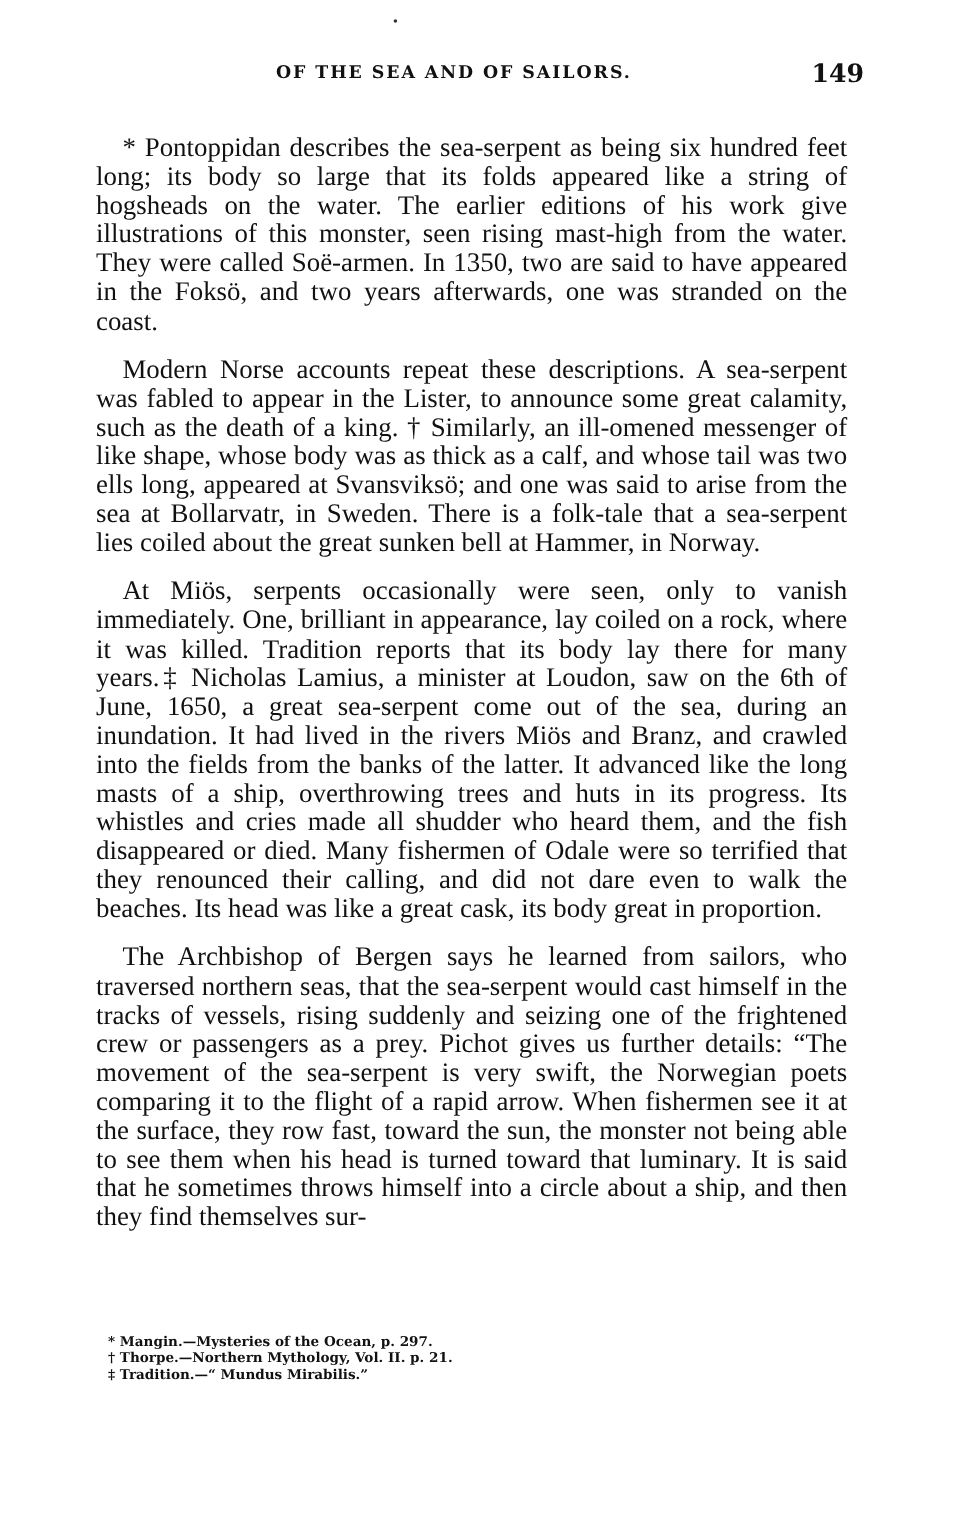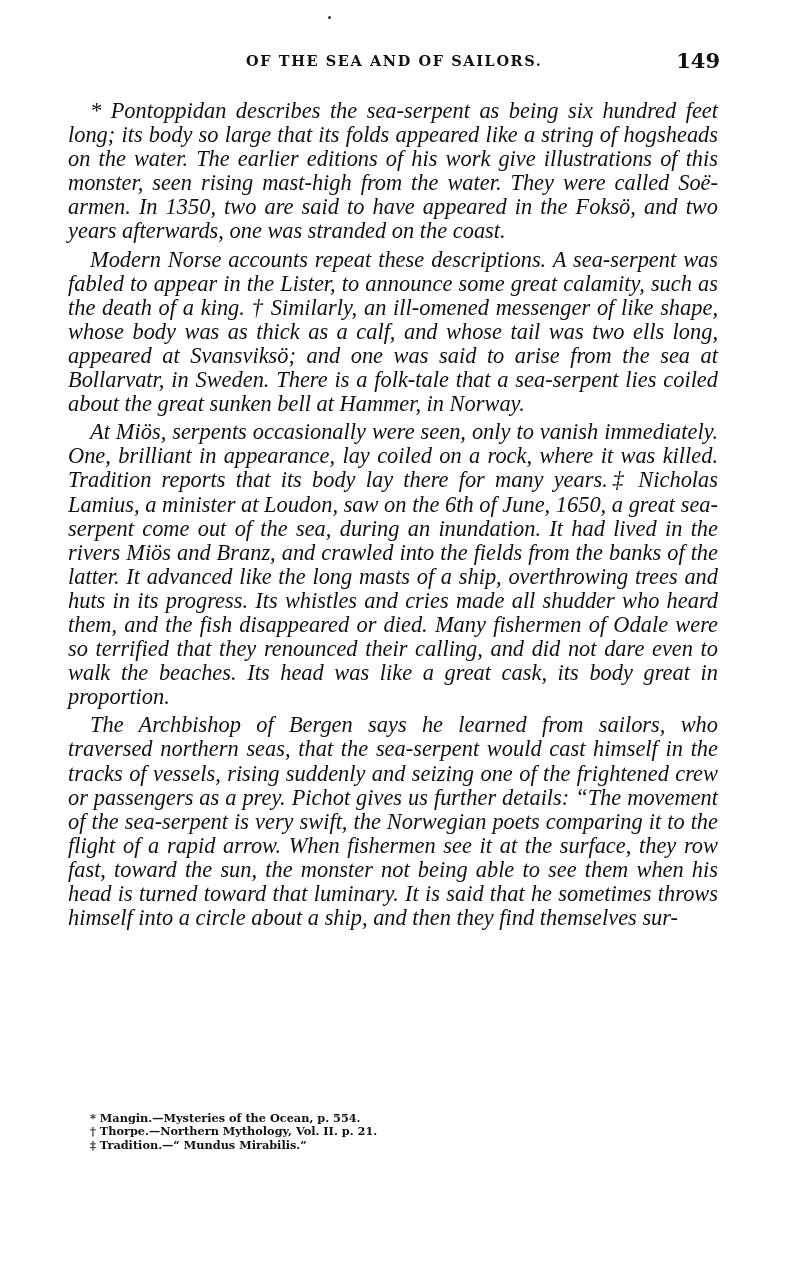--- a/index.html
+++ b/index.html
@@ -1,23 +1,23 @@
 <!DOCTYPE html>
 <html><head>
 <meta charset="utf-8">
 <style>
   html, body { margin:0; padding:0; background:#ffffff; }
   body { width:795px; height:1273px; position:relative; overflow:hidden; color:#111; }
   .page { position:absolute; left:64px; top:0; width:658px; }
   .dot { position:absolute; left:328px; top:16px; width:3px; height:3px; background:#333; border-radius:50%; }
   .running-head { position:absolute; top:50px; left:0; width:658px; height:24px; }
-  .rh-title { position:absolute; left:166px; top:2px; font-family:"DejaVu Serif", serif; font-weight:bold; font-size:14.5px; letter-spacing:1.6px;margin-left:16px; }
+  .rh-title { position:absolute; left:166px; top:2px; font-family:"DejaVu Serif", serif; font-weight:bold; font-size:14.5px; letter-spacing:1.6px; }
   .rh-page { position:absolute; right:2px; top:-2px; font-family:"DejaVu Serif", serif; font-weight:bold; font-size:21px; }
   .body-text { position:absolute; top:95px; left:0; width:658px; font-family:"Liberation Serif", serif; font-size:22.4px; line-height:24.1px; text-align:justify; hyphens:none; }
-  .body-text p { margin:4px; text-indent:22px;font-style:italic; }
+  .body-text p { margin:16px; text-indent:22px; }
   .notes { position:absolute; top:1112px; left:26px; font-family:"DejaVu Serif", serif; font-weight:bold; font-size:11.3px; line-height:13.4px; }
   .notes div { white-space:nowrap; }
 </style>
 </head>
 <body>
 
 <div class="dot"></div>
 
 <div class="page">
   <div class="running-head">
@@ -26,17 +26,17 @@
   </div>
 
   <div class="body-text">
     <p>* Pontoppidan describes the sea-serpent as being six hundred feet long; its body so large that its folds appeared like a string of hogsheads on the water. The earlier editions of his work give illustrations of this monster, seen rising mast-high from the water. They were called Soë-armen. In 1350, two are said to have appeared in the Foksö, and two years afterwards, one was stranded on the coast.</p>
     <p>Modern Norse accounts repeat these descriptions. A sea-serpent was fabled to appear in the Lister, to announce some great calamity, such as the death of a king. † Similarly, an ill-omened messenger of like shape, whose body was as thick as a calf, and whose tail was two ells long, appeared at Svansviksö; and one was said to arise from the sea at Bollarvatr, in Sweden. There is a folk-tale that a sea-serpent lies coiled about the great sunken bell at Hammer, in Norway.</p>
     <p>At Miös, serpents occasionally were seen, only to vanish immediately. One, brilliant in appearance, lay coiled on a rock, where it was killed. Tradition reports that its body lay there for many years.‡ Nicholas Lamius, a minister at Loudon, saw on the 6th of June, 1650, a great sea-serpent come out of the sea, during an inundation. It had lived in the rivers Miös and Branz, and crawled into the fields from the banks of the latter. It advanced like the long masts of a ship, overthrowing trees and huts in its progress. Its whistles and cries made all shudder who heard them, and the fish disappeared or died. Many fishermen of Odale were so terrified that they renounced their calling, and did not dare even to walk the beaches. Its head was like a great cask, its body great in proportion.</p>
     <p>The Archbishop of Bergen says he learned from sailors, who traversed northern seas, that the sea-serpent would cast himself in the tracks of vessels, rising suddenly and seizing one of the frightened crew or passengers as a prey. Pichot gives us further details: “The movement of the sea-serpent is very swift, the Norwegian poets comparing it to the flight of a rapid arrow. When fishermen see it at the surface, they row fast, toward the sun, the monster not being able to see them when his head is turned toward that luminary. It is said that he sometimes throws himself into a circle about a ship, and then they find themselves sur-</p>
   </div>
 
   <div class="notes">
-    <div>* Mangin.—Mysteries of the Ocean, p. 554.</div>
+    <div>* Mangin.—Mysteries of the Ocean, p. 297.</div>
     <div>† Thorpe.—Northern Mythology, Vol. II. p. 21.</div>
     <div>‡ Tradition.—“ Mundus Mirabilis.”</div>
   </div>
 </div>
 
 </body></html>

